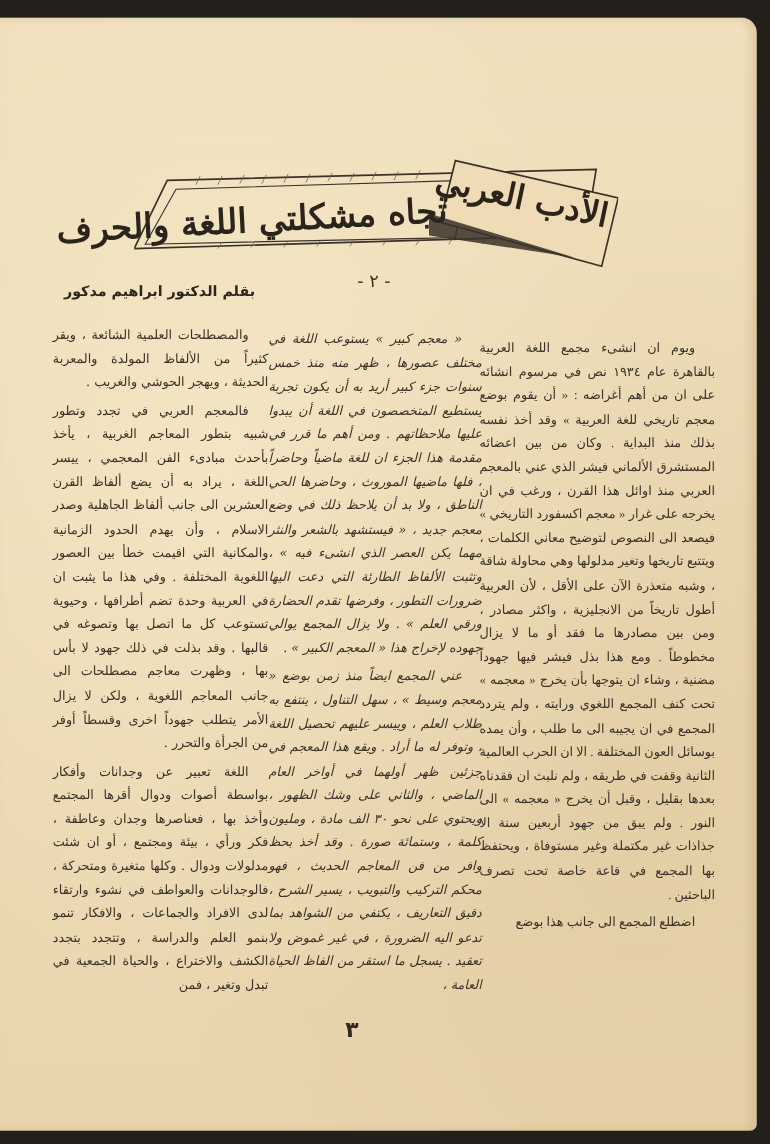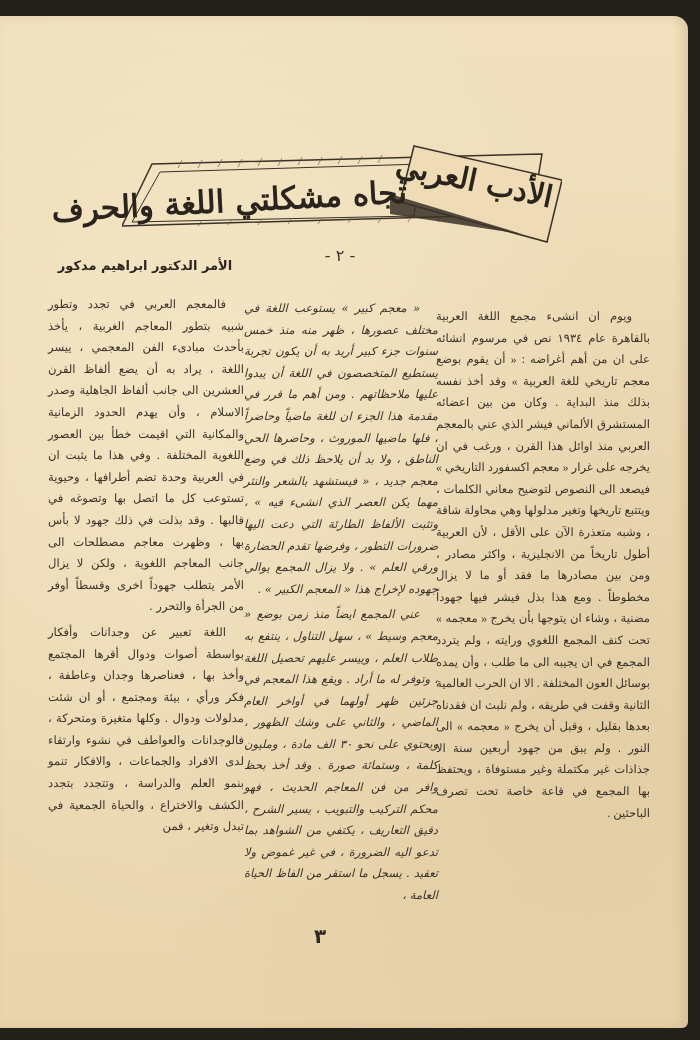--- a/index.html
+++ b/index.html
@@ -98,30 +98,32 @@
 
       <polygon points="292,2 440,36 425,98 278,58" fill="#efdcb6" stroke="#3a3128" stroke-width="1.5"></polygon>
 
       <polygon points="268,50 400,90 268,70" fill="#3a3128" opacity="0.85"></polygon>
     </svg>
     <div class="title-main">تجاه مشكلتي اللغة والحرف</div>
     <div class="title-tag">الأدب العربي</div>
   </div>
 
   <div class="section-num">- ٢ -</div>
-  <div class="byline">الأمر الدكتور ابراهيم مدكور</div>
+  <div class="byline">بقلم الدكتور ابراهيم مدكور</div>
 
   <div class="column col-right">
     <p>ويوم ان انشىء مجمع اللغة العربية بالقاهرة عام ١٩٣٤ نص في مرسوم انشائه على ان من أهم أغراضه : « أن يقوم بوضع معجم تاريخي للغة العربية » وقد أخذ نفسه بذلك منذ البداية . وكان من بين اعضائه المستشرق الألماني فيشر الذي عني بالمعجم العربي منذ اوائل هذا القرن ، ورغب في ان يخرجه على غرار « معجم اكسفورد التاريخي » فيصعد الى النصوص لتوضيح معاني الكلمات ، ويتتبع تاريخها وتغير مدلولها وهي محاولة شاقة ، وشبه متعذرة الآن على الأقل ، لأن العربية أطول تاريخاً من الانجليزية ، واكثر مصادر ، ومن بين مصادرها ما فقد أو ما لا يزال مخطوطاً . ومع هذا بذل فيشر فيها جهوداً مضنية ، وشاء ان يتوجها بأن يخرج « معجمه » تحت كنف المجمع اللغوي ورايته ، ولم يتردد المجمع في ان يجيبه الى ما طلب ، وأن يمده بوسائل العون المختلفة . الا ان الحرب العالمية الثانية وقفت في طريقه ، ولم نلبث ان فقدناه بعدها بقليل ، وقبل أن يخرج « معجمه » الى النور . ولم يبق من جهود أربعين سنة الا جذاذات غير مكتملة وغير مستوفاة ، ويحتفظ بها المجمع في قاعة خاصة تحت تصرف الباحثين .</p>
+    <p>اضطلع المجمع الى جانب هذا بوضع</p>
   </div>
 
   <div class="column col-mid">
     <p>« معجم كبير » يستوعب اللغة في مختلف عصورها ، ظهر منه منذ خمس سنوات جزء كبير أريد به أن يكون تجربة يستطيع المتخصصون في اللغة أن يبدوا عليها ملاحظاتهم . ومن أهم ما قرر في مقدمة هذا الجزء ان للغة ماضياً وحاضراً ، فلها ماضيها الموروث ، وحاضرها الحي الناطق ، ولا بد أن يلاحظ ذلك في وضع معجم جديد ، « فيستشهد بالشعر والنثر مهما يكن العصر الذي انشىء فيه » ، وتثبت الألفاظ الطارئة التي دعت اليها ضرورات التطور ، وفرضها تقدم الحضارة ورقي العلم » . ولا يزال المجمع يوالي جهوده لإخراج هذا « المعجم الكبير » .</p>
     <p>عني المجمع ايضاً منذ زمن بوضع « معجم وسيط » ، سهل التناول ، ينتفع به طلاب العلم ، وييسر عليهم تحصيل اللغة ، وتوفر له ما أراد . ويقع هذا المعجم في جزئين ظهر أولهما في أواخر العام الماضي ، والثاني على وشك الظهور ، ويحتوي على نحو ٣٠ الف مادة ، ومليون كلمة ، وستمائة صورة . وقد أخذ بحظ وافر من فن المعاجم الحديث ، فهو محكم التركيب والتبويب ، يسير الشرح ، دقيق التعاريف ، يكتفي من الشواهد بما تدعو اليه الضرورة ، في غير غموض ولا تعقيد . يسجل ما استقر من الفاظ الحياة العامة ،</p>
   </div>
 
   <div class="column col-left">
+    <p>والمصطلحات العلمية الشائعة ، ويقر كثيراً من الألفاظ المولدة والمعربة الحديثة ، ويهجر الحوشي والغريب .</p>
     <p>فالمعجم العربي في تجدد وتطور شبيه بتطور المعاجم الغربية ، يأخذ بأحدث مبادىء الفن المعجمي ، ييسر اللغة ، يراد به أن يضع ألفاظ القرن العشرين الى جانب ألفاظ الجاهلية وصدر الاسلام ، وأن يهدم الحدود الزمانية والمكانية التي اقيمت خطأ بين العصور اللغوية المختلفة . وفي هذا ما يثبت ان في العربية وحدة تضم أطرافها ، وحيوية تستوعب كل ما اتصل بها وتصوغه في قالبها . وقد بذلت في ذلك جهود لا بأس بها ، وظهرت معاجم مصطلحات الى جانب المعاجم اللغوية ، ولكن لا يزال الأمر يتطلب جهوداً اخرى وقسطاً أوفر من الجرأة والتحرر .</p>
     <p>اللغة تعبير عن وجدانات وأفكار بواسطة أصوات ودوال أقرها المجتمع وأخذ بها ، فعناصرها وجدان وعاطفة ، فكر ورأي ، بيئة ومجتمع ، أو ان شئت مدلولات ودوال . وكلها متغيرة ومتحركة ، فالوجدانات والعواطف في نشوء وارتقاء لدى الافراد والجماعات ، والافكار تنمو بنمو العلم والدراسة ، وتتجدد بتجدد الكشف والاختراع ، والحياة الجمعية في تبدل وتغير ، فمن</p>
   </div>
 
   <div class="page-footer">٣</div>
 </div>
 
 </body></html>

